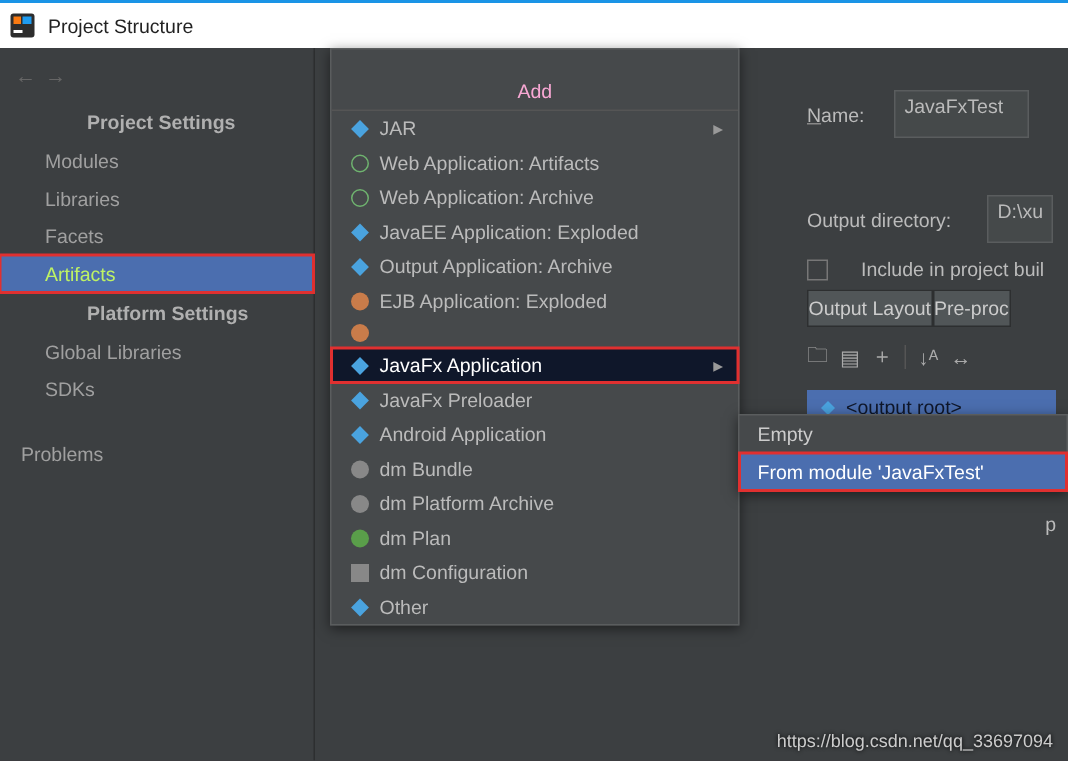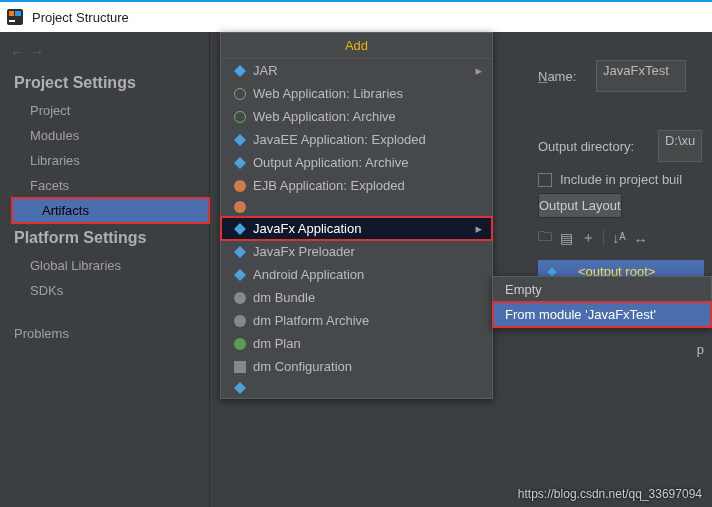--- a/index.html
+++ b/index.html
@@ -7,45 +7,45 @@
   
   .titlebar { background: #fff; height: 32px; display: flex; align-items: center; padding: 0 6px; border-top: 2px solid #1a94e6; color: #000; }
   .titlebar .icon { width: 18px; height: 18px; margin-right: 8px; }
   .titlebar .title { font-size: 13px; color: #222; }
   
   .main { display: flex; height: calc(507px - 32px); position: relative; }
   
   .sidebar { width: 210px; background: #3c3f41; border-right: 1px solid #2d2f30; padding-top: 6px; }
   .navarrows { display: flex; gap: 6px; padding: 4px 10px 10px 10px; }
   .navarrows span { color: #666; font-size: 14px; }
-  .section-head { color: #b0b0b0; font-weight: bold; padding: 6px 14px; font-size: 16px; }
+  .section-head { color: #b0b0b0; font-weight: bold; padding: 6px 14px; font-size: 13px; margin-left: 44px; }
   .side-item { padding: 5px 14px 5px 30px; color: #a0a0a0; cursor: pointer; }
-  .side-item.selected { background: #4b6eaf; color: #000000; margin-left: 12px; }
+  .side-item.selected { background: #4b6eaf; color: #bef264; }
   .highlight-red { outline: 2px solid #e03030; outline-offset: -1px; }
   
   .right { flex: 1; background: #3c3f41; position: relative; }
   .toolbar { display: flex; gap: 14px; padding: 10px 10px 8px 14px; align-items: center; }
   .toolbar span { color: #aaa; font-size: 16px; cursor: pointer; }
   
   .rightform { position: absolute; left: 320px; top: 24px; right: 0; }
   .formrow { display: flex; align-items: center; gap: 8px; padding: 4px 8px; }
   .formrow .lbl { color: #bbb; min-width: 50px; }
   .formrow .underline { text-decoration: underline; text-decoration-color: #888; }
   .field { background: #45494a; border: 1px solid #5a5d5e; padding: 2px 6px; color: #bbb; min-width: 90px; height: 32px; }
-  .checkbox-row { display: flex; align-items: center; gap: 8px; padding: 6px 8px; color: #bbb; }
+  .checkbox-row { display: flex; align-items: center; gap: 22px; padding: 6px 8px; color: #bbb; }
   .chk { width: 14px; height: 14px; border: 1px solid #777; background: #3c3f41; }
   .tabs { display: flex; padding-left: 8px; }
   .tab { padding: 4px 0; background: #515658; color: #ccc; border: 1px solid #2d2f30; cursor: pointer; }
   .minitool { display: flex; gap: 8px; padding: 8px 8px; align-items: center; }
   .minitool span { color: #aaa; font-size: 14px; }
   .minitool .sep { width: 1px; height: 16px; background: #555; }
-  .outroot { margin: 2px 8px; background: #4b6eaf; color: #fde047; padding: 4px 8px; display: flex; align-items: center; gap: 20px; }
+  .outroot { margin: 2px 8px; background: #4b6eaf; color: #0f172a; padding: 4px 8px; display: flex; align-items: center; gap: 6px; }
   
   .addmenu { position: absolute; left: 220px; top: 32px; width: 273px; background: #46494b; border: 1px solid #5a5d5e; box-shadow: 0 2px 8px rgba(0,0,0,.5); z-index: 5; }
-  .addmenu .head { text-align: center; padding: 5px 0; color: #eab308; border-bottom: 1px solid #555; }
+  .addmenu .head { text-align: center; padding: 5px 0; color: #f9a8d4; border-bottom: 1px solid #555; margin-top: 15px; }
   .addmenu .item { display: flex; align-items: center; padding: 4px 10px; color: #bbb; cursor: pointer; position: relative; }
   .addmenu .item .mi { width: 18px; display:flex; align-items:center; justify-content:center; }
   .addmenu .item .txt { flex: 1; padding-left: 4px; }
   .addmenu .item .arrow { color: #999; }
   .addmenu .item.selected { background: #0f172a; color: #fff; }
   
   .submenu { position: absolute; left: 492px; top: 276px; width: 220px; background: #46494b; border: 1px solid #5a5d5e; box-shadow: 0 2px 8px rgba(0,0,0,.5); z-index: 6; }
   .submenu .item { padding: 5px 12px; color: #ccc; cursor: pointer; }
   .submenu .item.selected { background: #4b6eaf; color: #fff; }
   
@@ -76,21 +76,20 @@
 </div>
 
 <div class="main">
 
   <div class="sidebar">
     <div class="navarrows">
       <span>←</span>
       <span>→</span>
     </div>
     <div class="section-head">Project Settings</div>
-    <div class="side-item">Project</div>
     <div class="side-item">Modules</div>
     <div class="side-item">Libraries</div>
     <div class="side-item">Facets</div>
     <div class="side-item selected highlight-red">Artifacts</div>
     <div class="section-head">Platform Settings</div>
     <div class="side-item">Global Libraries</div>
     <div class="side-item">SDKs</div>
     <div style="height:18px"></div>
     <div class="side-item" style="padding-left:14px">Problems</div>
   </div>
@@ -111,20 +110,21 @@
       <div class="formrow">
         <span class="lbl" style="min-width:112px">Output directory:</span>
         <div class="field" style="min-width:40px">D:\xu</div>
       </div>
       <div class="checkbox-row">
         <span class="chk"></span>
         <span>Include in project buil</span>
       </div>
       <div class="tabs">
         <div class="tab">Output Layout</div>
+        <div class="tab">Pre-proc</div>
       </div>
       <div class="minitool">
         <span>🗀</span>
         <span>▤</span>
         <span>＋</span>
         <span class="sep"></span>
         <span>↓ᴬ</span>
         <span>↔</span>
       </div>
       <div class="outroot">
@@ -142,21 +142,21 @@
       <span class="mi">
         <span class="diamond"></span>
       </span>
       <span class="txt">JAR</span>
       <span class="arrow">▸</span>
     </div>
   <div class="item">
       <span class="mi">
         <span class="globe"></span>
       </span>
-      <span class="txt">Web Application: Libraries</span>
+      <span class="txt">Web Application: Artifacts</span>
     </div>
   <div class="item">
       <span class="mi">
         <span class="globe"></span>
       </span>
       <span class="txt">Web Application: Archive</span>
     </div>
   <div class="item">
       <span class="mi">
         <span class="diamond"></span>
@@ -220,20 +220,21 @@
   <div class="item">
       <span class="mi">
         <span class="box"></span>
       </span>
       <span class="txt">dm Configuration</span>
     </div>
   <div class="item">
       <span class="mi">
         <span class="diamond"></span>
       </span>
+      <span class="txt">Other</span>
     </div>
 </div>
 
 <div class="submenu">
   <div class="item">Empty</div>
   <div class="item selected highlight-red">From module 'JavaFxTest'</div>
 </div>
 
 <div class="watermark">https://blog.csdn.net/qq_33697094</div>
 

